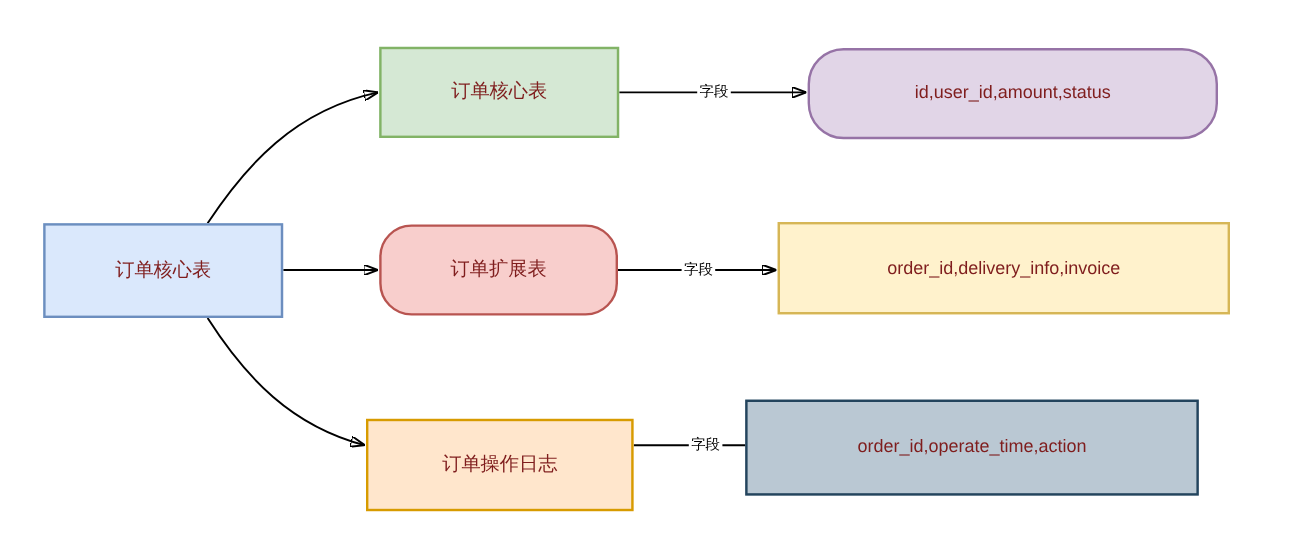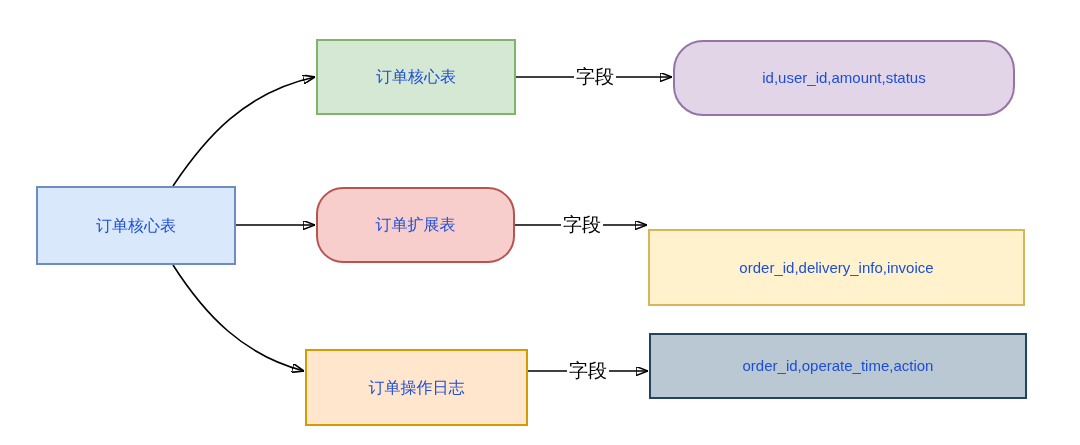--- a/index.html
+++ b/index.html
@@ -29,39 +29,39 @@
     stroke-width: 1.6;
   }
   .node {
     position: absolute;
     box-sizing: border-box;
     border: 2px solid #000;
     display: flex;
     align-items: center;
     justify-content: center;
     text-align: right;
-    color: #1d4ed8;
+    color: #7f1d1d;
     font-size: 16px;
     line-height: 1.2;
   }
   
   .node-source  { left: 36px;  top: 186px; width: 200px; height: 79px; }
   .node-table-0 { left: 316px; top: 39px;  width: 200px; height: 76px; }
   .node-table-1 { left: 316px; top: 187px; width: 199px; height: 76px; border-radius: 27px; }
   .node-table-2 { left: 305px; top: 333px; width: 223px; height: 77px; }
   .node-fields    { font-size: 15px; }
   .node-fields-0  { left: 673px; top: 40px;  width: 342px; height: 76px; }
-  .node-fields-1  { left: 648px; top: 185px; width: 377px; height: 77px; margin-top: 44px; }
-  .node-fields-2  { left: 649px; top: 333px; width: 378px; height: 66px; }
+  .node-fields-1  { left: 648px; top: 185px; width: 377px; height: 77px; }
+  .node-fields-2  { left: 621px; top: 333px; width: 378px; height: 80px; }
   .edge-label {
     position: absolute;
     transform: translate(-50%, -50%);
     background: #ffffff;
     color: #000000;
-    font-size: 19px;
+    font-size: 12px;
     line-height: 1.1;
     padding: 1px 2px;
     white-space: nowrap;
   }
   .edge-label-0 { left: 595px; top: 77px; }
   .edge-label-1 { left: 582px; top: 225px; }
   .edge-label-2 { left: 588px; top: 371px; }
 </style>
 </head>
 <body>

